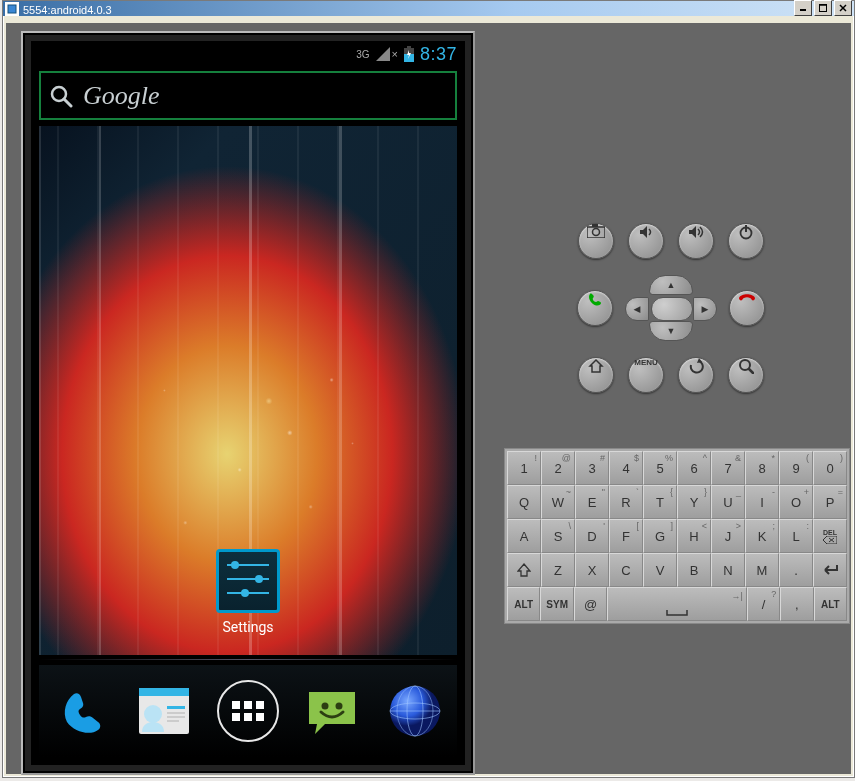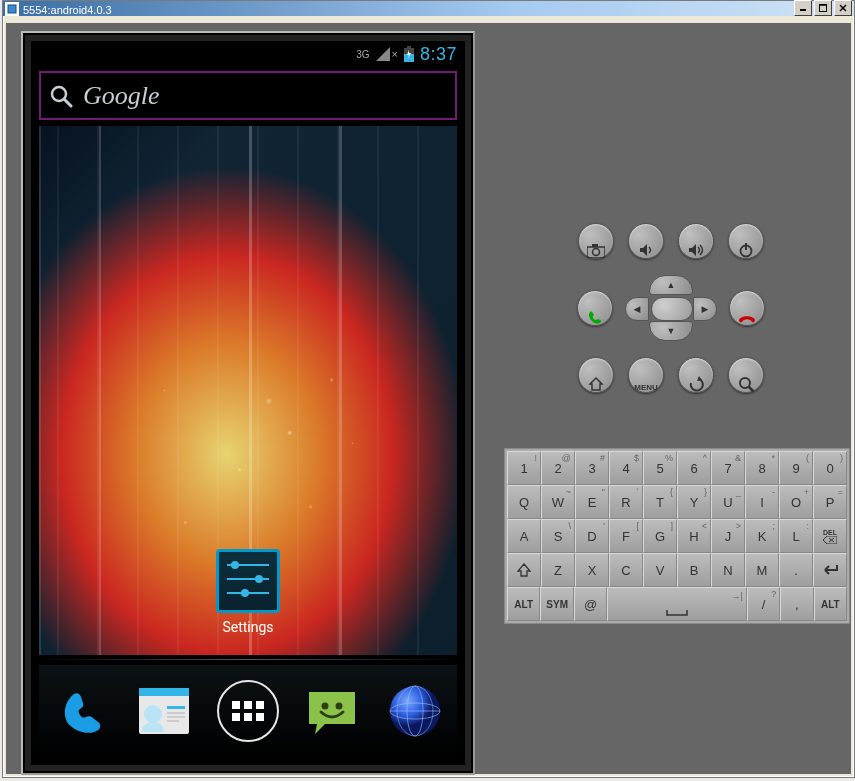--- a/index.html
+++ b/index.html
@@ -10,21 +10,21 @@
   .titlebar .icon svg { display:block; }
   .winbtns { margin-left:auto; display:flex; gap:2px; }
   .winbtn { width:16px; height:14px; background:#d4d0c8; border:1px solid #fff; border-right-color:#404040; border-bottom-color:#404040; display:flex; align-items:center; justify-content:center; font-size:9px; color:#000; }
   .client { position:absolute; left:3px; top:22px; right:3px; bottom:3px; background:#666; }
   
   .device { position:absolute; left:15px; top:8px; width:450px; height:740px; background:#222; border:2px solid #999; border-top-color:#bbb; border-left-color:#bbb; box-shadow: inset 0 0 0 2px #000; }
   .screen { position:absolute; left:8px; top:8px; right:8px; bottom:8px; background:#000; overflow:hidden; }
   .statusbar { height:26px; display:flex; align-items:center; justify-content:flex-end; padding:0 8px; gap:6px; color:#33b5e5; font-size:18px; font-family: "Helvetica Neue", Arial, sans-serif; }
   .statusbar .lbl3g { font-size:10px; color:#aaa; }
   .sigicon { width:14px; height:14px; fill:#888; }
-  .searchbar { margin:4px 8px; height:45px; border:2px solid #701a75; display:flex; align-items:center; padding:0 8px; gap:10px; color:#c8cfd2; font-family: Georgia, 'Times New Roman', serif; font-size:26px; font-style: italic; }
+  .searchbar { margin:4px 8px; height:45px; border:2px solid #15803d; display:flex; align-items:center; padding:0 8px; gap:10px; color:#c8cfd2; font-family: Georgia, 'Times New Roman', serif; font-size:26px; font-style: italic; }
   .wallpaper { position:absolute; left:8px; right:8px; top:85px; bottom:110px; background:
       radial-gradient(ellipse 300px 360px at 45% 62%, rgba(255,230,120,0.9), rgba(255,140,40,0.85) 30%, rgba(235,40,30,0.85) 55%, rgba(40,20,60,0.0) 80%),
       linear-gradient(135deg,#07121f 0%, #102434 20%, #0d1f2c 100%);
       overflow:hidden;
   }
   .wallpaper::before { content:""; position:absolute; inset:0; background:
       repeating-linear-gradient(90deg, rgba(255,255,255,0.0) 0 18px, rgba(255,255,255,0.06) 18px 20px, rgba(255,255,255,0.0) 20px 40px),
       linear-gradient(90deg, rgba(255,255,255,0.12) 0 2px, transparent 2px 100%),
       linear-gradient(90deg, transparent 0 60px, rgba(255,255,255,0.18) 60px 62px, transparent 62px 100%),
       linear-gradient(90deg, transparent 0 210px, rgba(255,255,255,0.22) 210px 213px, transparent 213px 100%),
@@ -47,21 +47,21 @@
   .slider-knob { position:absolute; width:8px; height:8px; background:#33b5e5; border-radius:50%; top:-3px; }
   .hotseat-sep { position:absolute; left:8px; right:8px; bottom:105px; height:1px; background:linear-gradient(to right, transparent, #556, transparent); }
   .hotseat { position:absolute; left:8px; right:8px; bottom:8px; height:92px; display:flex; align-items:center; justify-content:space-around; background:linear-gradient(#0c1216,#000); }
   .hotseat .app { width:68px; height:68px; display:flex; align-items:center; justify-content:center; }
   .app-drawer-btn { width:58px; height:58px; border:2px solid #e8e8e8; border-radius:50%; display:flex; align-items:center; justify-content:center; }
   .dots { display:grid; grid-template-columns:repeat(3,8px); grid-template-rows:repeat(2,8px); gap:4px; }
   .dots span { width:8px; height:8px; background:#fff; }
   
   .ctrls { position:absolute; left:555px; top:200px; width:220px; }
   .ctrl-row { display:flex; justify-content:center; gap:14px; margin-bottom:16px; }
-  .bigbtn { width:34px; height:34px; border-radius:50%; background:radial-gradient(circle at 30% 30%,#bfbfbf,#8b8b8b); border:1px solid #555; box-shadow: inset 0 1px 2px rgba(255,255,255,.6), 0 1px 2px rgba(0,0,0,.5); display:flex; align-items:flex-end; justify-content:center; color:#333; }
+  .bigbtn { width:34px; height:34px; border-radius:50%; background:radial-gradient(circle at 30% 30%,#bfbfbf,#8b8b8b); border:1px solid #555; box-shadow: inset 0 1px 2px rgba(255,255,255,.6), 0 1px 2px rgba(0,0,0,.5); display:flex; align-items:flex-start; justify-content:center; color:#333; }
   .bigbtn.green svg path{ fill:#0a0;} .bigbtn.red svg path{ fill:#c00;}
   .menu-txt { font-size:8px; font-weight:bold; color:#333; }
   .dpad { width:88px; height:66px; position:relative; }
   .dpad .lr { position:absolute; top:22px; width:22px; height:22px; background:radial-gradient(circle at 30% 30%,#bfbfbf,#8b8b8b); border:1px solid #555; display:flex; align-items:center; justify-content:center; border-radius:4px; }
   .dpad .lft{ left:-2px; border-radius:14px 2px 2px 14px;} .dpad .rgt{ right:-2px; border-radius:2px 14px 14px 2px;}
   .dpad .ud { position:absolute; left:22px; right:22px; height:18px; background:radial-gradient(circle at 30% 30%,#bfbfbf,#8b8b8b); border:1px solid #555; display:flex; align-items:center; justify-content:center; }
   .dpad .up{top:0; border-radius:18px 18px 4px 4px;} .dpad .dn{bottom:0; border-radius:4px 4px 18px 18px;}
   .dpad .cn{ position:absolute; left:24px; top:22px; width:40px; height:22px; background:radial-gradient(circle at 30% 30%,#cfcfcf,#9a9a9a); border:1px solid #555; border-radius:12px; }
   .dpad .tri{ font-size:9px; color:#333; }
   

